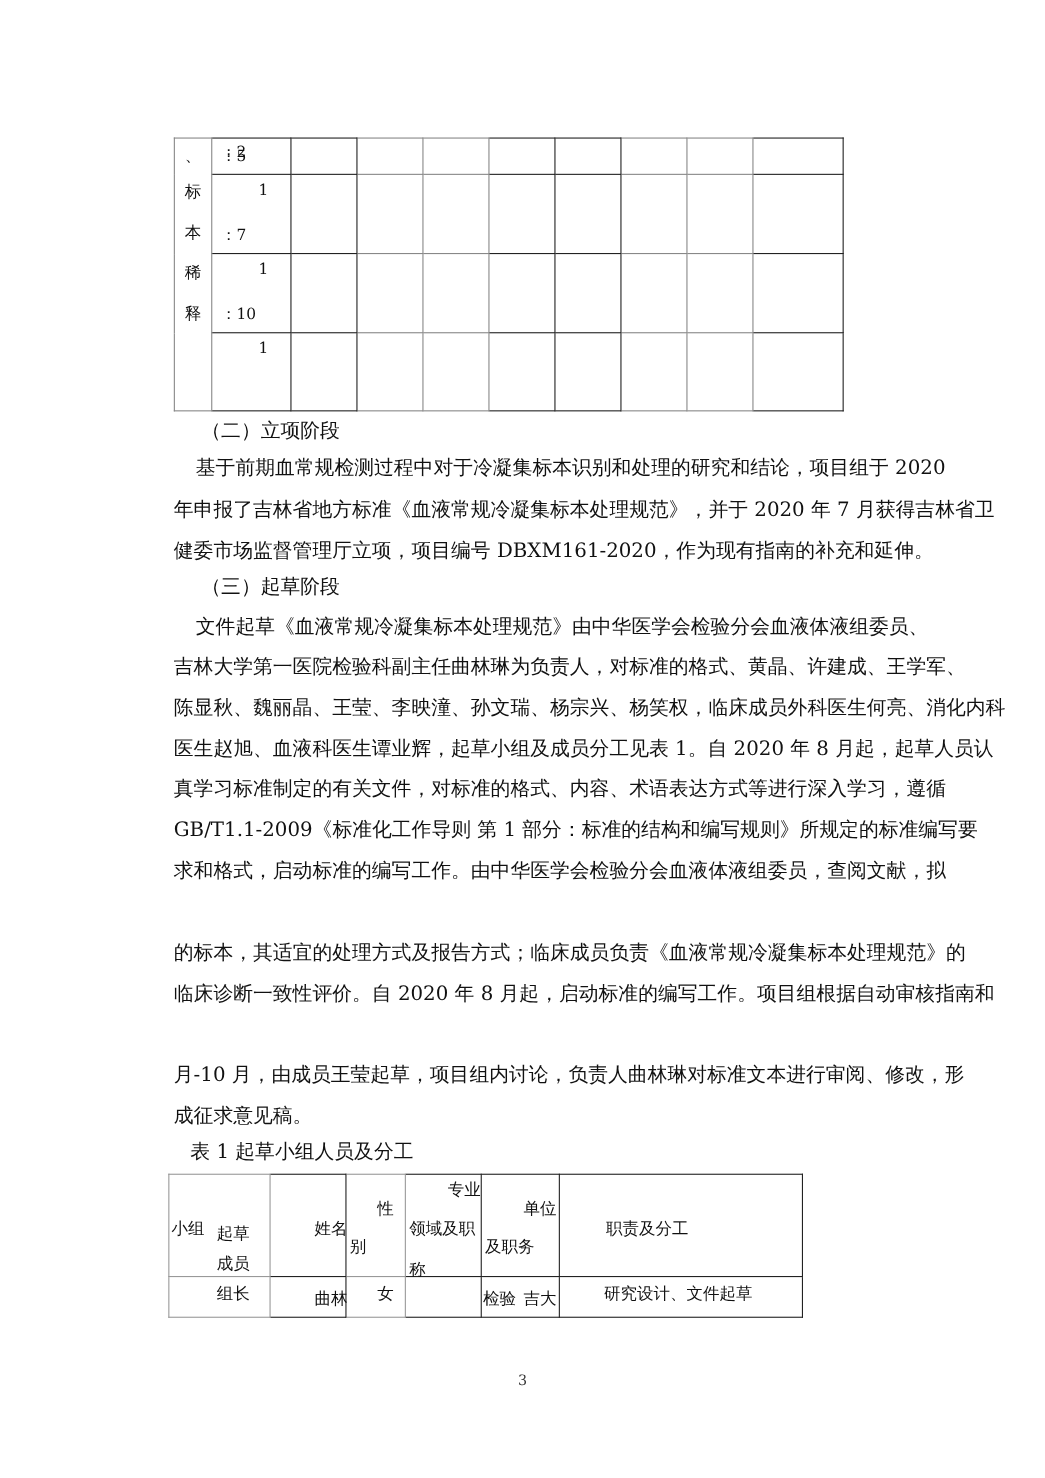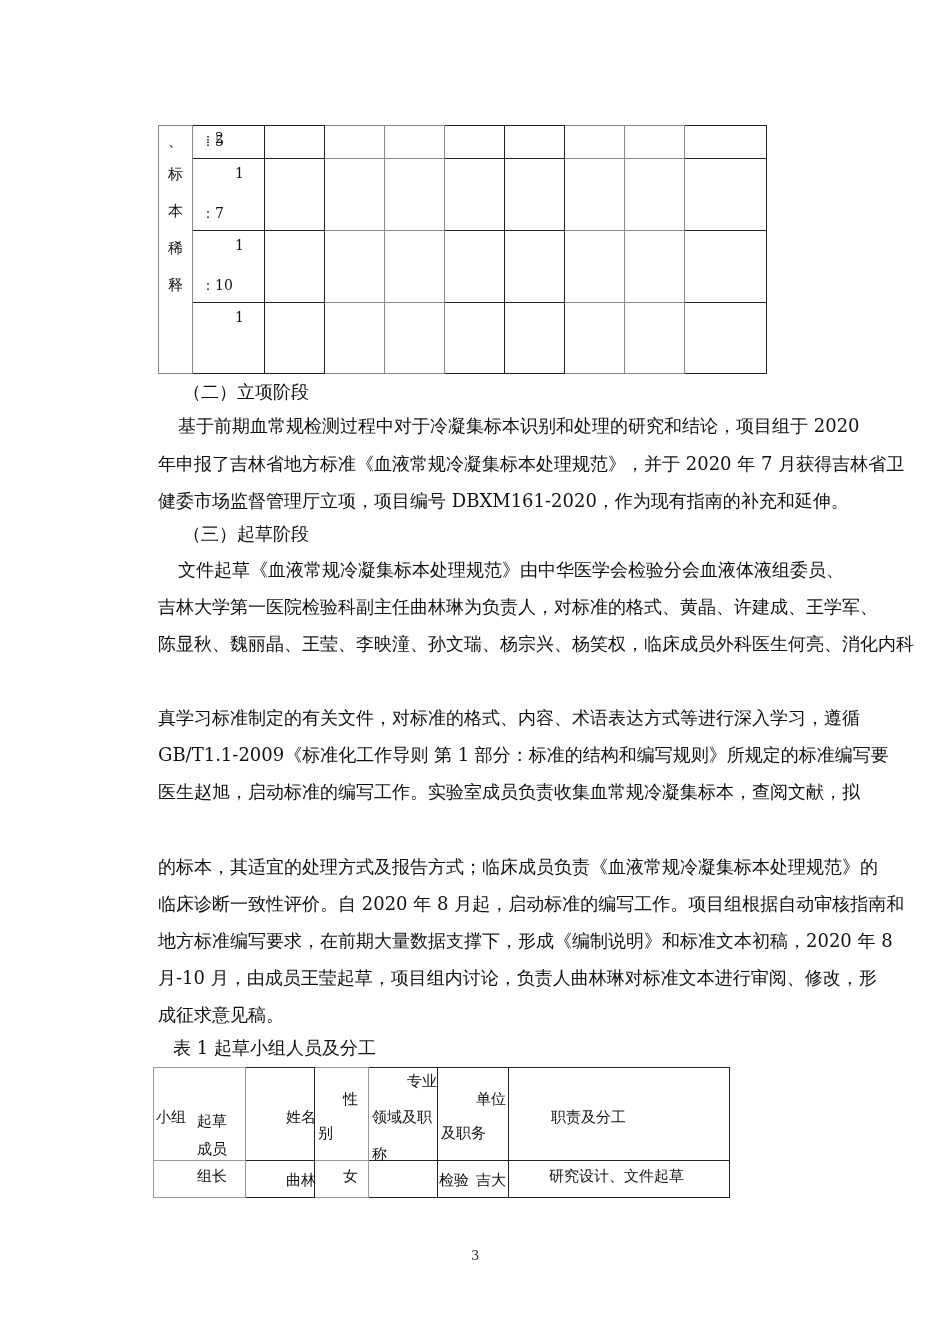--- a/index.html
+++ b/index.html
@@ -129,26 +129,26 @@
 
   <div class="line" style="left:183px; top:382px;">（二）立项阶段</div>
   <div class="line para-line" style="top:416px;">基于前期血常规检测过程中对于冷凝集标本识别和处理的研究和结论，项目组于 2020</div>
   <div class="line full-line" style="top:454px;">年申报了吉林省地方标准《血液常规冷凝集标本处理规范》，并于 2020 年 7 月获得吉林省卫</div>
   <div class="line full-line" style="top:491px;">健委市场监督管理厅立项，项目编号 DBXM161-2020，作为现有指南的补充和延伸。</div>
 
   <div class="line" style="left:183px; top:525px;font-family:Liberation Mono, monospace;">（三）起草阶段</div>
   <div class="line para-line" style="top:560px;">文件起草《血液常规冷凝集标本处理规范》由中华医学会检验分会血液体液组委员、</div>
   <div class="line full-line" style="top:597px;">吉林大学第一医院检验科副主任曲林琳为负责人，对标准的格式、黄晶、许建成、王学军、</div>
   <div class="line full-line" style="top:634px;">陈显秋、魏丽晶、王莹、李映潼、孙文瑞、杨宗兴、杨笑权，临床成员外科医生何亮、消化内科</div>
+  <div class="line full-line" style="top:671px;">医生赵旭、血液科医生谭业辉，起草小组及成员分工见表 1。自 2020 年 8 月起，起草人员认</div>
   <div class="line full-line" style="top:708px;">真学习标准制定的有关文件，对标准的格式、内容、术语表达方式等进行深入学习，遵循</div>
   <div class="line full-line" style="top:745px;">GB/T1.1-2009《标准化工作导则 第 1 部分：标准的结构和编写规则》所规定的标准编写要</div>
-  <div class="line full-line" style="top:782px;">医生赵旭，启动标准的编写工作。实验室成员负责收集血常规冷凝集标本，查阅文献，拟</div>
+  <div class="line full-line" style="top:782px;">求和格式，启动标准的编写工作。由中华医学会检验分会血液体液组委员，查阅文献，拟</div>
   <div class="line full-line" style="top:857px;">的标本，其适宜的处理方式及报告方式；临床成员负责《血液常规冷凝集标本处理规范》的</div>
   <div class="line full-line" style="top:894px;">临床诊断一致性评价。自 2020 年 8 月起，启动标准的编写工作。项目组根据自动审核指南和</div>
-  <div class="line full-line" style="top:931px;">地方标准编写要求，在前期大量数据支撑下，形成《编制说明》和标准文本初稿，2020 年 8</div>
   <div class="line full-line" style="top:968px;">月-10 月，由成员王莹起草，项目组内讨论，负责人曲林琳对标准文本进行审阅、修改，形</div>
   <div class="line full-line" style="top:1005px;">成征求意见稿。</div>
 
   <div class="line" style="left:173px; top:1038px;">表 1 起草小组人员及分工</div>
 
   <table class="grid2">
     <colgroup>
       <col style="width:92px">
         <col style="width:69px">
         <col style="width:54px">

